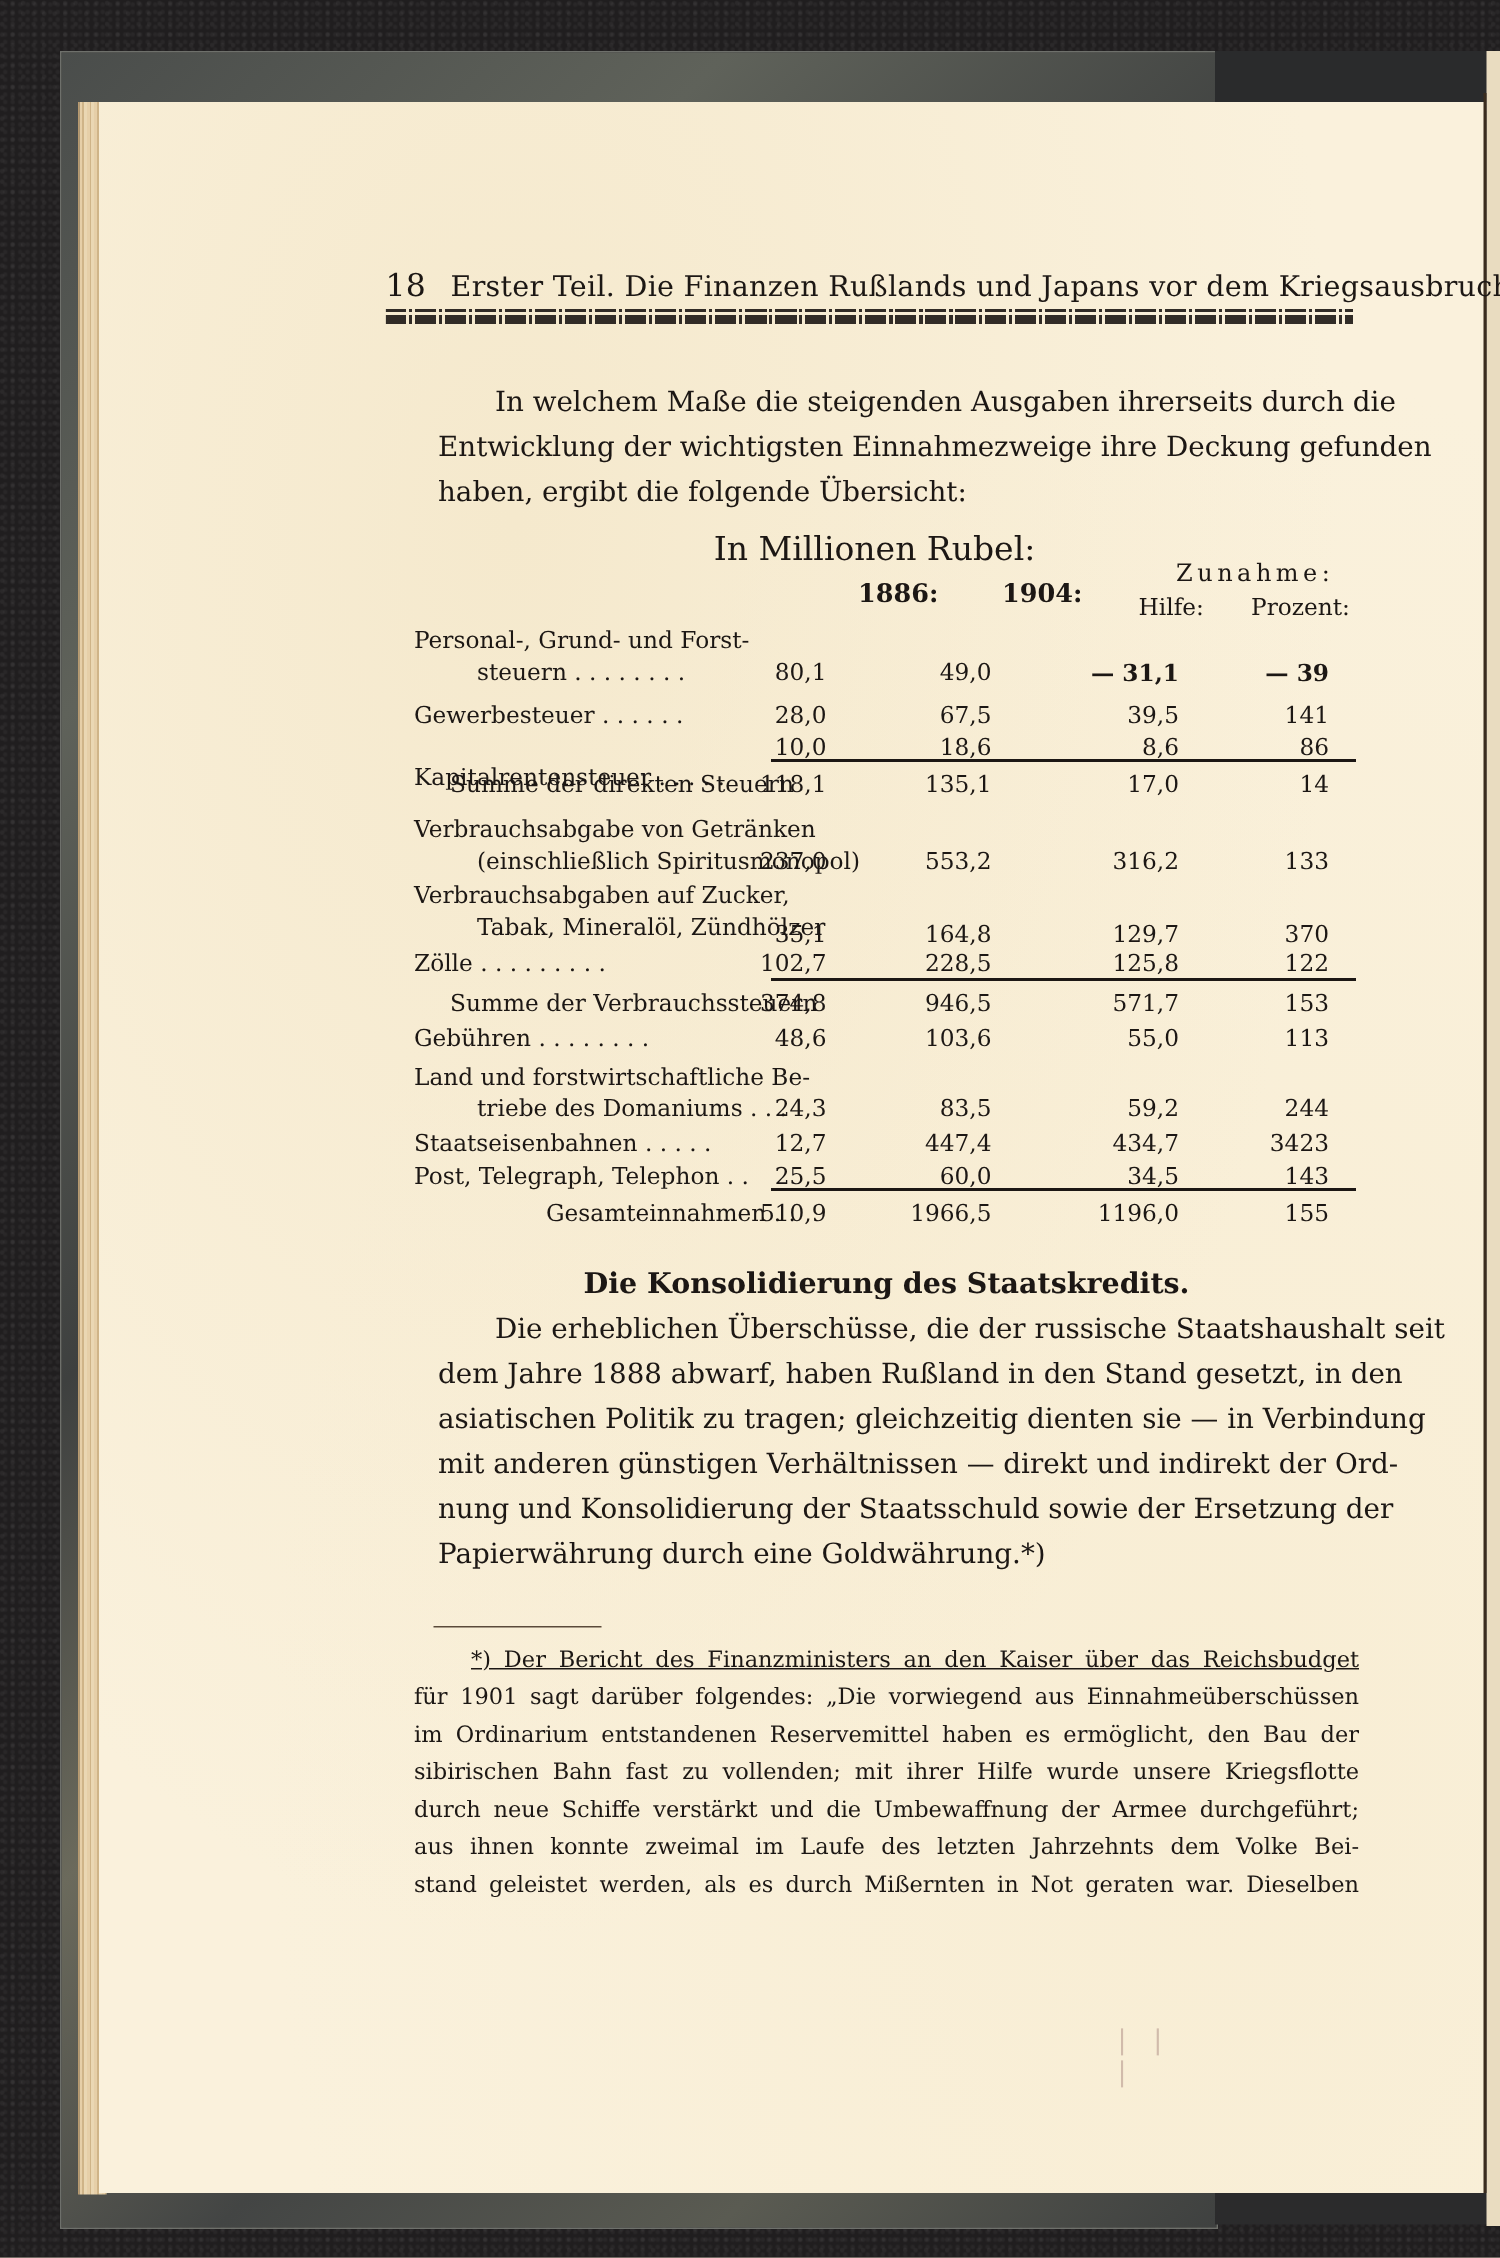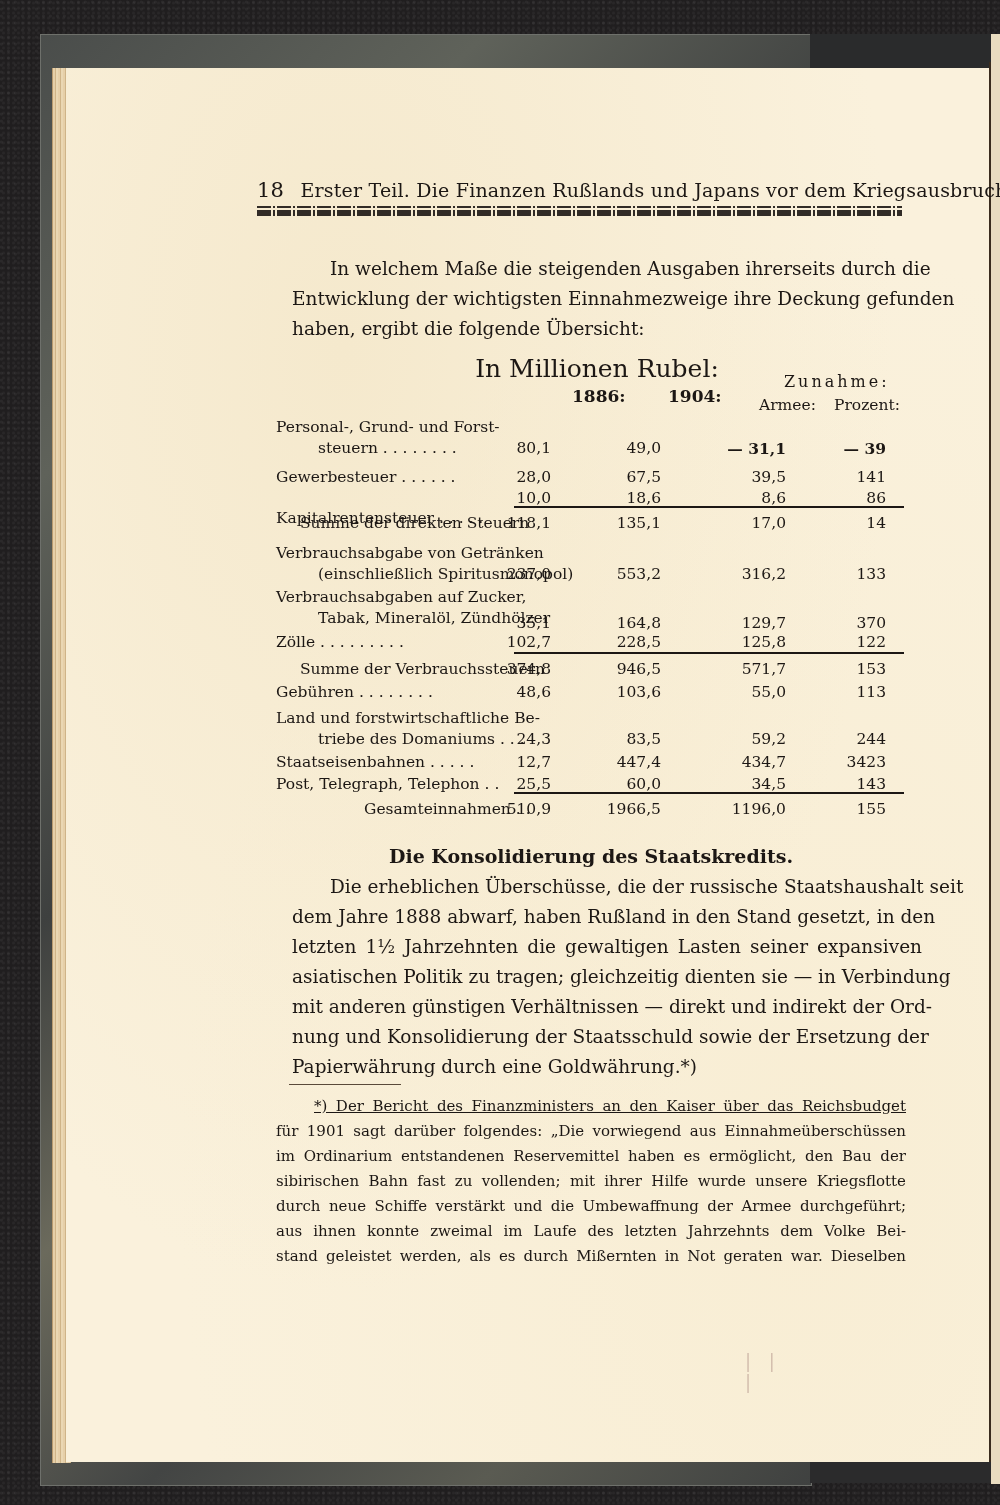--- a/index.html
+++ b/index.html
@@ -72,22 +72,22 @@
 
   .para {
     position: absolute; left: 292px; width: 630px;
     font-size: 18.5px; line-height: 30px; text-align: justify;
   }
   .para .line { display: block; white-space: nowrap; text-align: justify; text-align-last: justify; }
   .para .line.last { text-align-last: left; }
   .para .indent { padding-left: 38px; }
 
   .table-caption {
-    position: absolute; left: 282px; top: 354px; width: 630px; text-align: center;
-    font-size: 25px;
+    position: absolute; left: 268px; top: 354px; width: 630px; text-align: center;
+    font-size: 22px;
   }
 
   
   .tbl { position: absolute; left: 276px; top: 378px; width: 630px; font-size: 15.5px; }
   .th {
     position: absolute; font-weight: bold; font-size: 17px;
   }
   .th.zunahme { font-weight: normal; letter-spacing: 3px; font-size: 16px; }
   .th.sub { font-weight: normal; font-size: 15.5px; }
   .row { position: absolute; left: 0; width: 630px; height: 20px; }
@@ -138,21 +138,21 @@
   <span class="line">Entwicklung der wichtigsten Einnahmezweige ihre Deckung gefunden</span>
   <span class="line last">haben, ergibt die folgende Übersicht:</span>
 </div>
 
 <div class="table-caption ink">In Millionen Rubel:</div>
 
 <div class="tbl ink" id="tbl">
   <div class="th" style="left:296px; top:8px;">1886:</div>
   <div class="th" style="left:392px; top:8px;">1904:</div>
   <div class="th zunahme" style="left:508px; top:-6px;">Zunahme:</div>
-  <div class="th sub" style="left:483px; top:18px;">Armee:</div>
+  <div class="th sub" style="left:483px; top:18px;">Hilfe:</div>
   <div class="th sub" style="left:558px; top:18px;">Prozent:</div>
 <div class="row" style="top: 40px;">
       <span class="label">Personal-, Grund- und Forst-</span>
     </div>
     <div class="row" style="top: 61px;">
       <span class="label indent">steuern . . . . . . . .</span>
     </div>
     <div class="row" style="top: 61px;">
       <span class="num c1">80,1</span>
       <span class="num c2">49,0</span>
@@ -279,21 +279,20 @@
       <span class="num c3">1196,0</span>
       <span class="num c4">155</span>
     </div>
   </div>
 
 <div class="section-title ink">Die Konsolidierung des Staatskredits.</div>
 
 <div class="para ink" style="top:872px;">
   <span class="line indent">Die erheblichen Überschüsse, die der russische Staatshaushalt seit</span>
   <span class="line">dem Jahre 1888 abwarf, haben Rußland in den Stand gesetzt, in den</span>
-  <span class="line">letzten 1½ Jahrzehnten die gewaltigen Lasten seiner expansiven</span>
   <span class="line">asiatischen Politik zu tragen; gleichzeitig dienten sie — in Verbindung</span>
   <span class="line">mit anderen günstigen Verhältnissen — direkt und indirekt der Ord-</span>
   <span class="line">nung und Konsolidierung der Staatsschuld sowie der Ersetzung der</span>
   <span class="line last">Papierwährung durch eine Goldwährung.*)</span>
 </div>
 
 <div class="fn-rule"></div>
 <div class="footnote ink">
   <span class="line indent">*) Der Bericht des Finanzministers an den Kaiser über das Reichsbudget</span>
   <span class="line">für 1901 sagt darüber folgendes: „Die vorwiegend aus Einnahmeüberschüssen</span>

